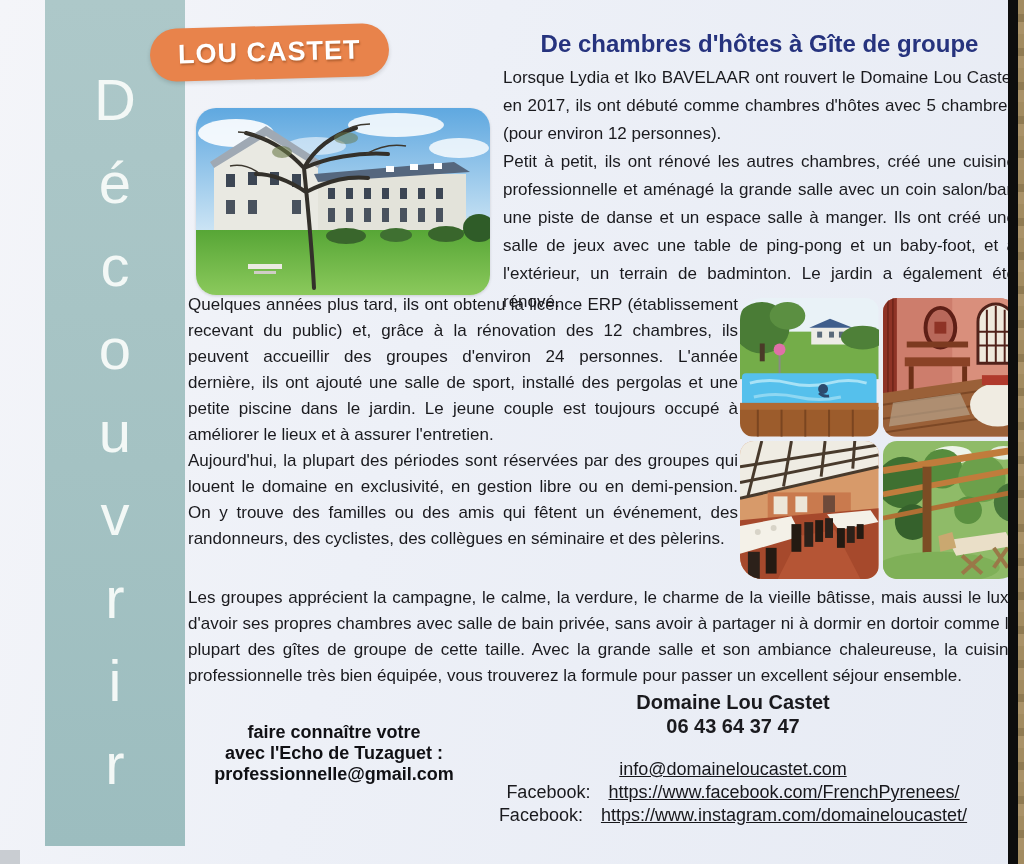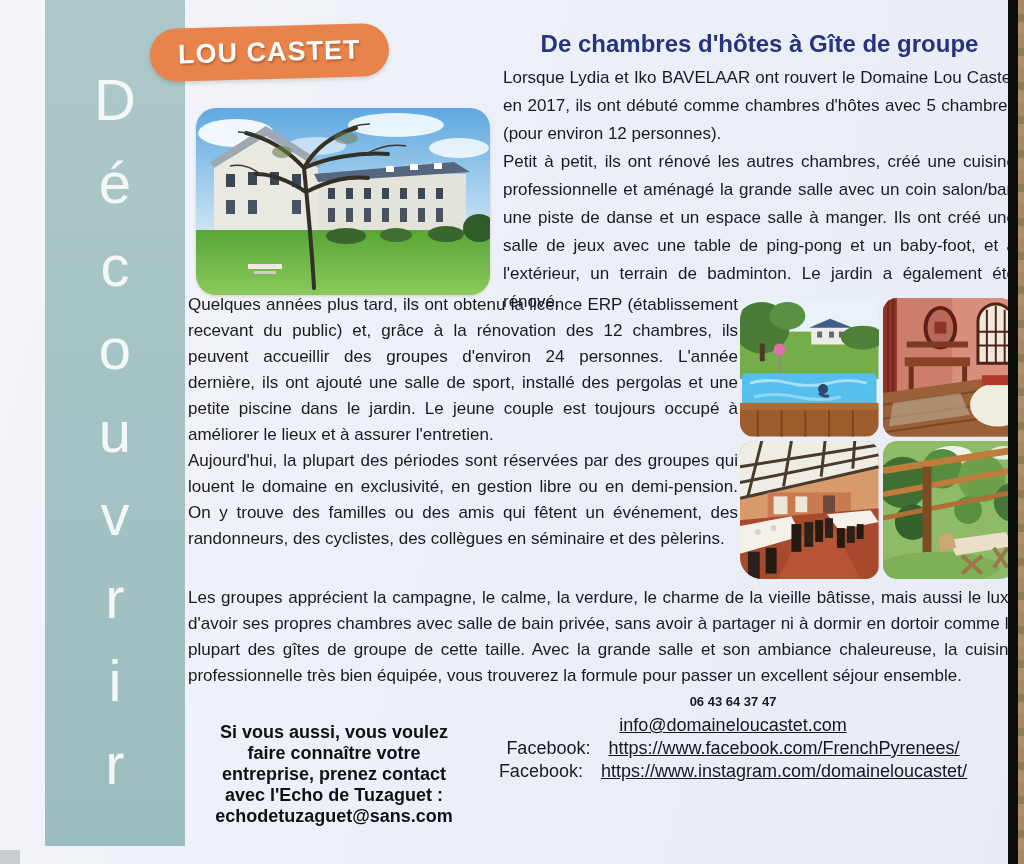--- a/index.html
+++ b/index.html
@@ -63,21 +63,21 @@
   .full-text{position:absolute;left:188px;top:585px;width:830px;}
   .full-text .body{line-height:26px;}
   
   .promo{
     position:absolute;left:196px;top:722px;width:276px;
     text-align:center;font-weight:bold;font-size:18px;line-height:21px;color:#101014;
   }
   
   .contact{position:absolute;left:450px;top:690px;width:566px;text-align:center;}
   .c-name{font-size:20px;font-weight:bold;line-height:24px;}
-  .c-phone{font-size:13px;font-weight:bold;line-height:24px;margin-bottom:0;}
+  .c-phone{font-size:20px;font-weight:bold;line-height:24px;margin-bottom:20px;}
   .c-line{font-size:18px;line-height:23px;}
   .c-label{margin-right:18px;}
   .link{color:#17171b;text-decoration:underline;cursor:pointer;}
   
   .edge-black{position:absolute;left:1008px;top:0;width:10px;height:864px;background:#0d0d0d;}
   .edge-tan{
     position:absolute;left:1018px;top:0;width:6px;height:864px;
     background:repeating-linear-gradient(180deg,#a28b60 0 14px,#8f7a52 14px 22px,#aa9268 22px 34px);
   }
   .scuff{position:absolute;left:0;top:850px;width:20px;height:14px;background:#9aa0a4;opacity:.45;}
@@ -285,28 +285,27 @@
       <line x1="126" y1="108" x2="112" y2="128" stroke="#9a7848" stroke-width="4"></line>
       <polygon points="56,96 70,92 74,108 58,112" fill="#caa870"></polygon>
     </svg>
   </figure>
 
   <div class="full-text">
     <p class="body just">Les groupes apprécient la campagne, le calme, la verdure, le charme de la vieille bâtisse, mais aussi le luxe d'avoir ses propres chambres avec salle de bain privée, sans avoir à partager ni à dormir en dortoir comme la plupart des gîtes de groupe de cette taille. Avec la grande salle et son ambiance chaleureuse, la cuisine professionnelle très bien équipée, vous trouverez la formule pour passer un excellent séjour ensemble.</p>
   </div>
 
   <div class="promo">
-    <div>Si vous aussi, vous voulez</div>
     <div>faire connaître  votre</div>
-    <div>entreprise, prenez contact</div>
     <div>avec l'Echo de Tuzaguet :</div>
-    <div>echodetuzaguet@sans.com</div>
+    <div>professionnelle@gmail.com</div>
   </div>
 
   <div class="contact">
+    <div class="c-name">Domaine Lou Castet</div>
     <div class="c-phone">06 43 64 37 47</div>
     <div class="c-line"><a class="link">info@domaineloucastet.com</a></div>
     <div class="c-line">
       <span class="c-label">Facebook:</span><a class="link">https://www.facebook.com/FrenchPyrenees/</a>
     </div>
     <div class="c-line">
       <span class="c-label">Facebook:</span><a class="link">https://www.instagram.com/domaineloucastet/</a>
     </div>
   </div>
 

